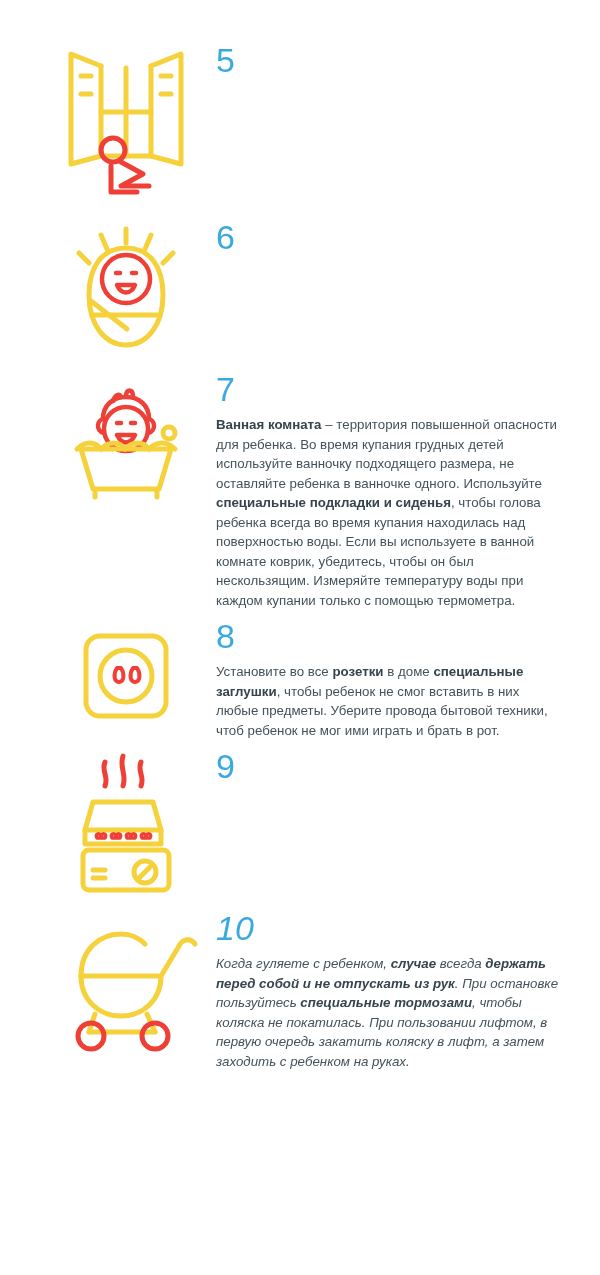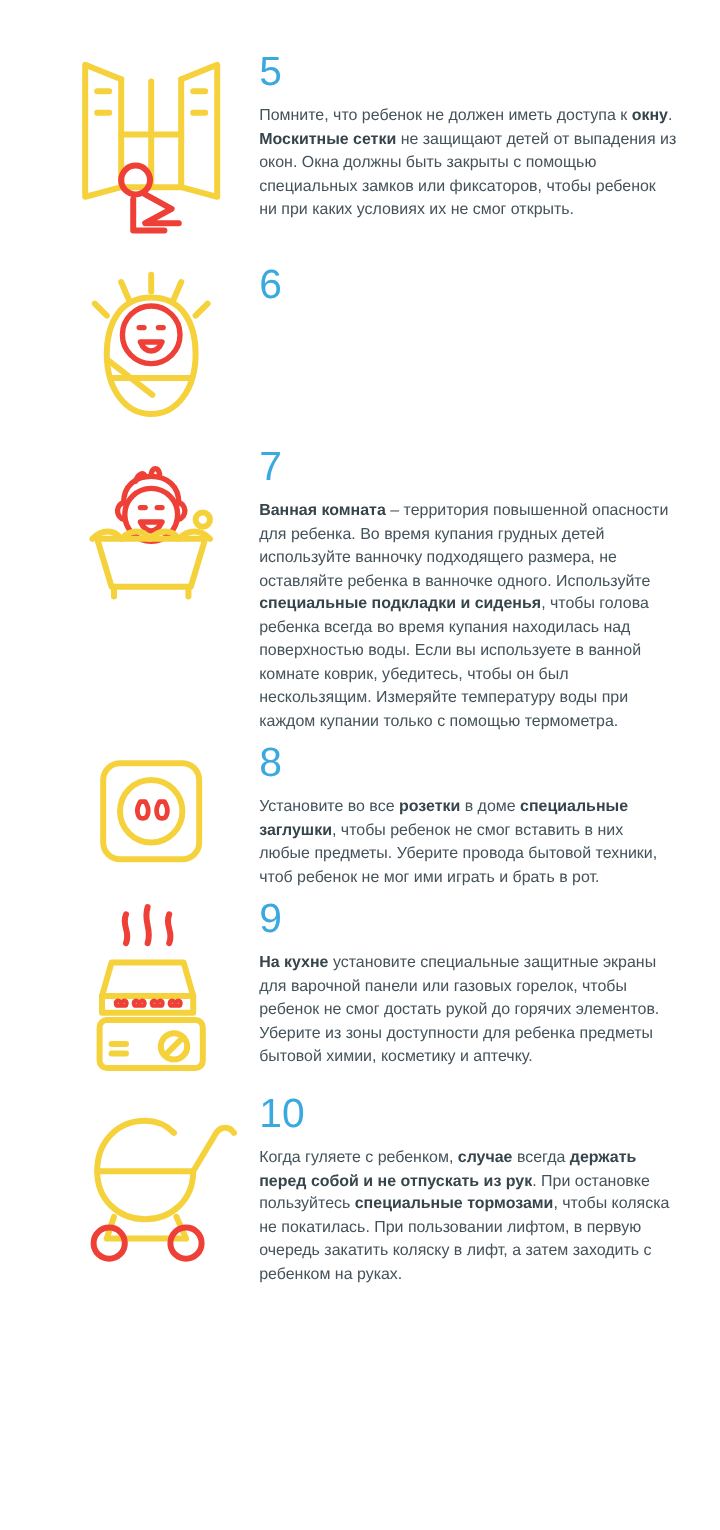--- a/index.html
+++ b/index.html
@@ -58,21 +58,21 @@
     color: #36444c;
   }
   svg { display: block; }
 
   
   .item-5 { margin-bottom: 6px; }
   .item-6 { margin-bottom: 6px; }
   .item-7 { margin-bottom: 6px; }
   .item-8 { margin-bottom: 6px; }
   .item-9 { margin-bottom: 6px; }
-  .item-10 { margin-bottom: 0; }
+  .item-10 { margin-bottom: 0; font-style: italic; }
 </style>
 </head>
 <body>
 
 <div class="page">
 
   <div class="item item-5">
     <div class="icon-col">
       <span>
         <svg width="150" height="165" viewBox="0 0 150 165" fill="none">
@@ -90,21 +90,20 @@
           <g stroke="#ee4036" stroke-width="5" stroke-linecap="round" stroke-linejoin="round" fill="none">
             <circle cx="62" cy="104" r="12"></circle>
             <path d="M70 116 L92 128 L70 140 L98 140"></path>
             <path d="M60 120 L60 146 L86 146"></path>
           </g>
         </svg>
       </span>
     </div>
     <div class="text-col">
       <div class="num">5</div>
-      <p class="para">Помните, что ребенок не должен иметь доступа к <b>окну</b>. <b>Москитные сетки</b> не защищают детей от выпадения из окон. Окна должны быть закрыты с помощью специальных замков или фиксаторов, чтобы ребенок ни при каких условиях их не смог открыть.</p>
     </div>
   </div>
 
   <div class="item item-6">
     <div class="icon-col">
       <span>
         <svg width="130" height="140" viewBox="0 0 130 140" fill="none">
           <g stroke="#f5d23c" stroke-width="5" stroke-linecap="round" stroke-linejoin="round" fill="none">
             <path d="M65 25 C40 25 28 45 28 72 C28 102 44 122 65 122 C86 122 102 102 102 72 C102 45 90 25 65 25 Z"></path>
             <path d="M33 92 L97 92"></path>
@@ -206,21 +205,20 @@
             <path d="M36 86 C34 82 38 80 40 84 C42 80 46 82 44 86 Z"></path>
             <path d="M51 86 C49 82 53 80 55 84 C57 80 61 82 59 86 Z"></path>
             <path d="M66 86 C64 82 68 80 70 84 C72 80 76 82 74 86 Z"></path>
             <path d="M81 86 C79 82 83 80 85 84 C87 80 91 82 89 86 Z"></path>
           </g>
         </svg>
       </span>
     </div>
     <div class="text-col">
       <div class="num">9</div>
-      <p class="para"><b>На кухне</b> установите специальные защитные экраны для варочной панели или газовых горелок, чтобы ребенок не смог достать рукой до горячих элементов. Уберите из зоны доступности для ребенка предметы бытовой химии, косметику и аптечку.</p>
     </div>
   </div>
 
   <div class="item item-10">
     <div class="icon-col">
       <span>
         <svg width="150" height="140" viewBox="0 0 150 140" fill="none">
           <g stroke="#f5d23c" stroke-width="5" stroke-linecap="round" stroke-linejoin="round" fill="none">
             <path d="M30 62 L110 62 C110 86 92 102 70 102 C48 102 30 86 30 62 Z"></path>
             <path d="M30 62 C30 36 48 20 70 20 C80 20 88 24 94 30"></path>

